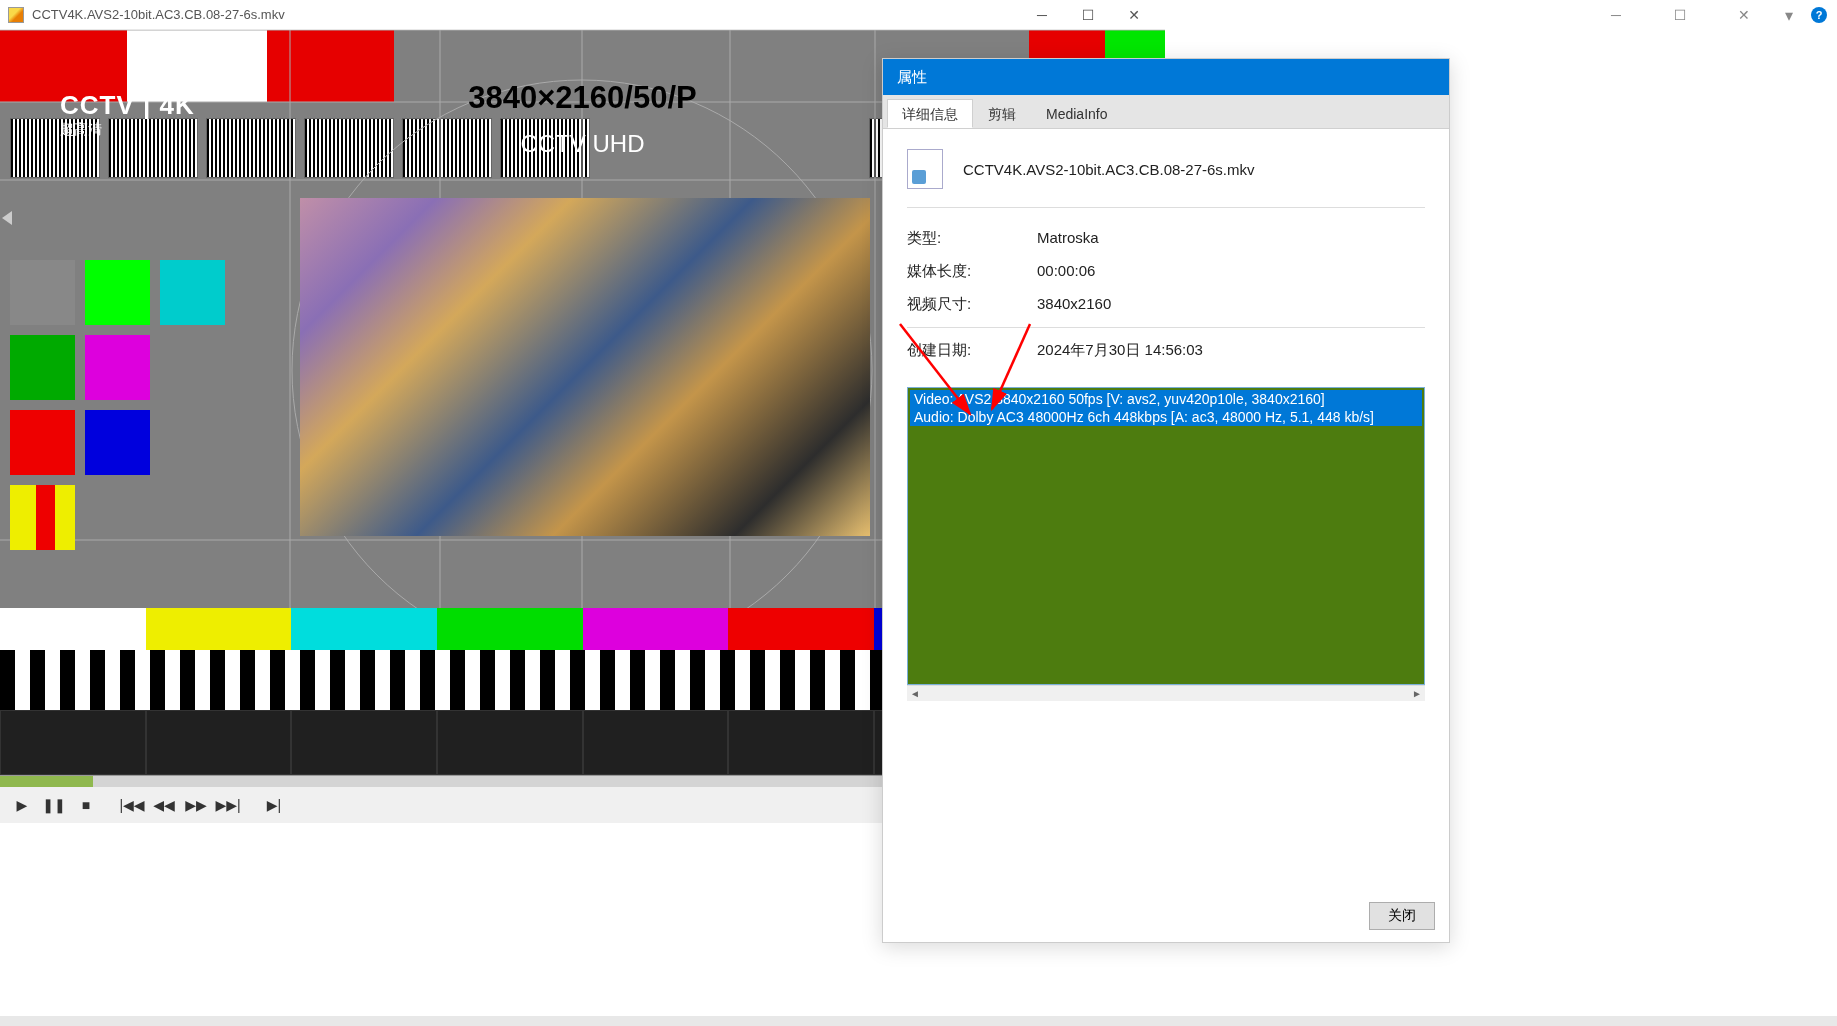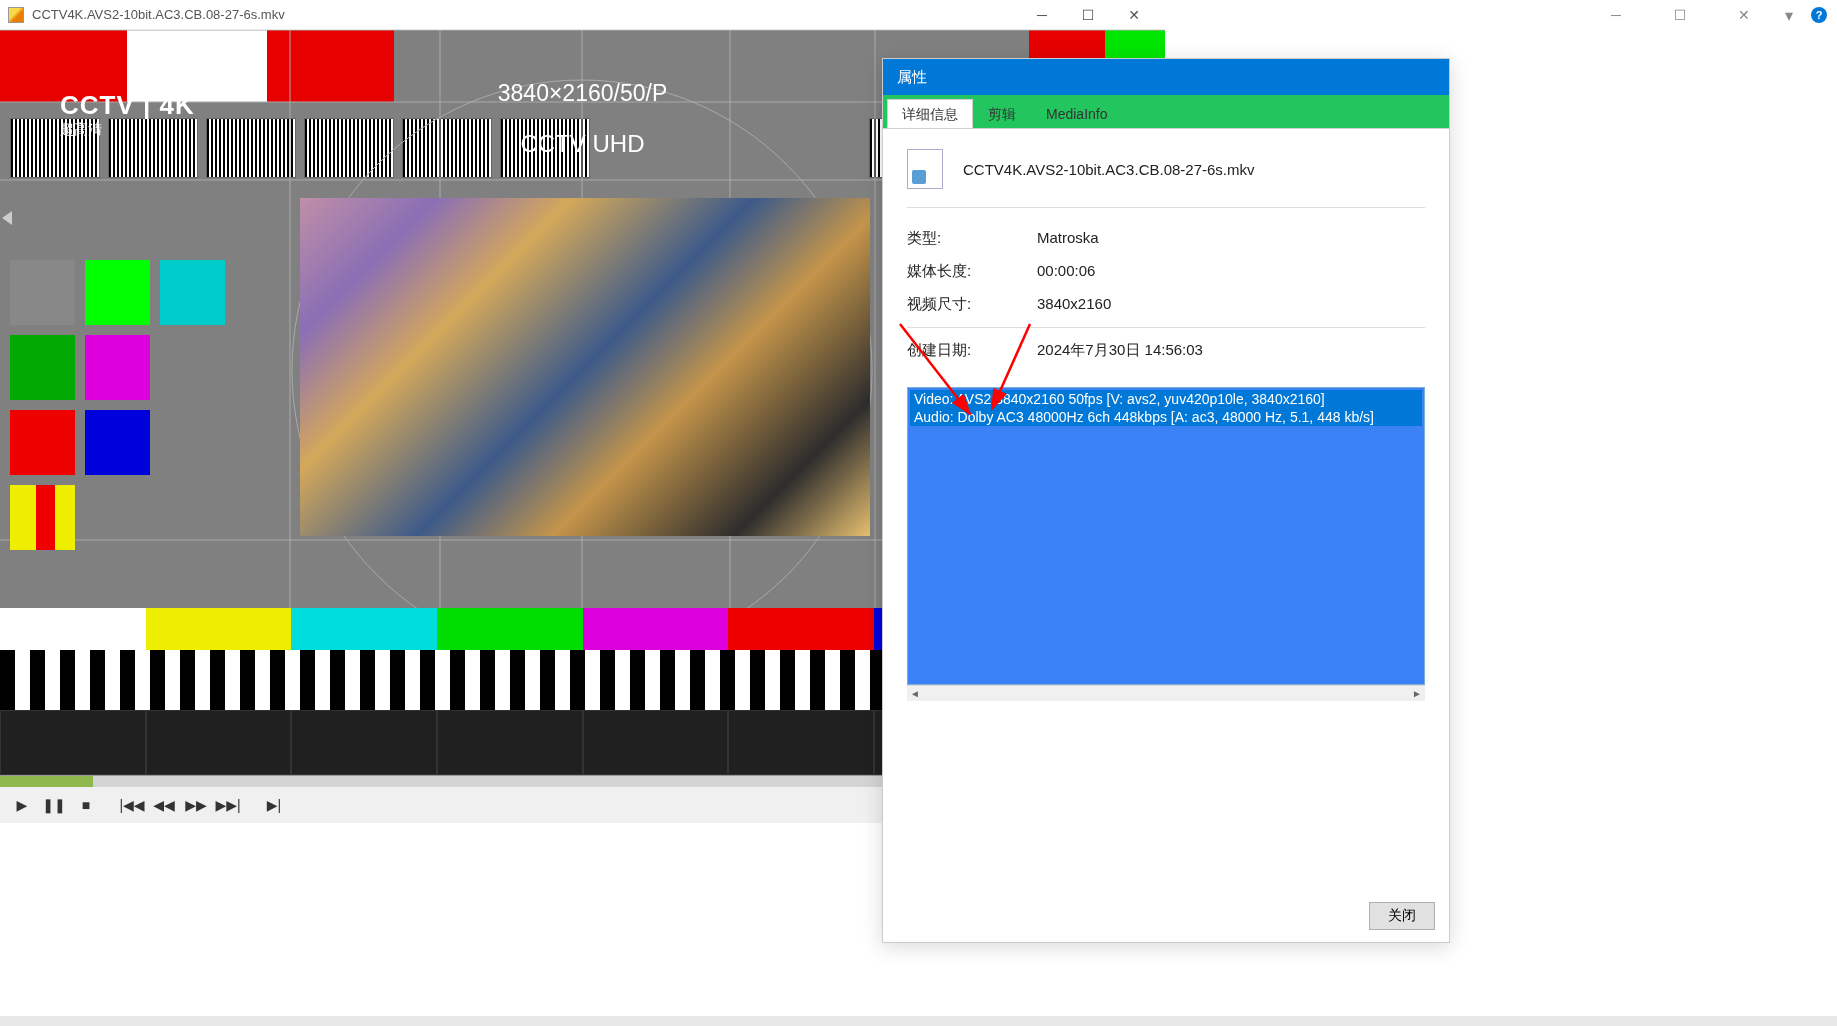--- a/index.html
+++ b/index.html
@@ -12,52 +12,52 @@
 .menubar{height:28px;background:#fff;display:flex;align-items:center;padding:0 4px;font-size:14px;color:#333}
 .menu-item{padding:4px 8px}
 .player-area{position:relative;width:1165px;height:745px;background:#333;overflow:hidden}
 .video-frame{position:absolute;inset:0;background:#808080}
 .top-bar{position:absolute;top:0;left:0;right:0;height:72px;display:flex}
 .red-bar{background:#e60000;flex:1}
 .white-bar{background:#fff;width:140px}
 .green-block{background:#00e600;width:60px}
 .grid-overlay{position:absolute;inset:0}
 .grid-overlay svg{width:100%;height:100%}
-.info-text1{position:absolute;top:50px;left:50%;transform:translateX(-50%);color:#ffffff;font-size:23px;font-weight:400}
+.info-text1{position:absolute;top:50px;left:50%;transform:translateX(-50%);color:#000000;font-size:31px;font-weight:700}
 .info-text2{position:absolute;top:100px;left:50%;transform:translateX(-50%);color:#fff;font-size:24px;font-weight:500}
 .logo{position:absolute;top:60px;left:60px;color:#fff;font-size:14px}
 .logo-main{font-size:26px;font-weight:bold;letter-spacing:1px}
 .swatch-grid{position:absolute;top:230px;left:10px;display:grid;grid-template-columns:repeat(3,65px);gap:10px}
 .swatch{width:65px;height:65px}
 .center-img{position:absolute;top:168px;left:300px;width:570px;height:338px;background:linear-gradient(135deg,#c08fa8 0%,#8a6fb5 15%,#d4a85a 30%,#3d5a8a 50%,#c4954a 65%,#2d2d2d 85%,#e8c070 100%)}
 .color-bars-row{position:absolute;bottom:125px;left:0;right:0;height:42px;display:flex}
 .cbar{flex:1}
 .bottom-checker{position:absolute;bottom:65px;left:0;right:0;height:60px;background:repeating-linear-gradient(90deg,#000 0 15px,#fff 15px 30px)}
 .bottom-dark{position:absolute;bottom:0;left:0;right:0;height:65px;background:#202020;display:flex}
 .bottom-dark div{flex:1;border:1px solid #333}
 .seekbar{width:1165px;height:12px;background:#d4d4d4;border-top:1px solid #999}
 .seek-progress{height:100%;width:8%;background:#8fb84e}
 .controls{width:1165px;height:36px;background:#f0f0f0;display:flex;align-items:center;padding:0 8px;gap:4px}
 .ctrl-btn{width:28px;height:28px;display:flex;align-items:center;justify-content:center;font-size:14px;color:#333;border:1px solid transparent}
 .statusbar{width:1165px;height:22px;background:#202020;color:#ddd;display:flex;align-items:center;padding:0 12px;font-size:13px}
 .status-time{margin-left:auto;color:#aaa;font-size:12px}
 .prop-window{position:absolute;top:58px;left:882px;width:568px;height:885px;background:#fff;border:1px solid #ccc;box-shadow:0 4px 20px rgba(0,0,0,.15)}
 .prop-title{height:36px;background:#0078d7;color:#fff;display:flex;align-items:center;padding:0 14px;font-size:15px}
-.prop-tabs{height:34px;display:flex;border-bottom:1px solid #d0d0d0;background:#22c55e;padding:0 4px}
+.prop-tabs{height:34px;display:flex;border-bottom:1px solid #d0d0d0;background:#e5e5e5;padding:0 4px}
 .ptab{padding:6px 14px;font-size:14px;color:#333;border:1px solid transparent;margin-top:4px}
 .ptab.active{background:#fff;border:1px solid #d0d0d0;border-bottom-color:#fff}
 .prop-body{padding:20px 24px}
 .file-row{display:flex;align-items:center;gap:20px;padding-bottom:18px;border-bottom:1px solid #ddd;margin-bottom:14px}
 .file-icon{width:36px;height:40px;background:#fff;border:1px solid #aac;position:relative}
 .file-icon::before{content:"";position:absolute;bottom:4px;left:4px;width:14px;height:14px;background:#5a9ed6;border-radius:2px}
 .file-name{font-size:15px;color:#222}
 .meta-row{display:flex;padding:7px 0;font-size:15px;color:#222}
 .meta-label{width:130px}
 .meta-divider{border-top:1px solid #ddd;margin:6px 0}
-.stream-box{margin-top:20px;border:1px solid #7aafd8;background:#3b82f6;height:298px;padding:2px;font-size:14px;color:#fff;position:relative;overflow:auto}
+.stream-box{margin-top:20px;border:1px solid #7aafd8;background:#4d7c0f;height:298px;padding:2px;font-size:14px;color:#fff;position:relative;overflow:auto}
 .stream-line{background:#0078d7;padding:1px 4px;white-space:nowrap}
 .arrows{position:absolute;top:314px;left:880px;pointer-events:none}
 .prop-buttons{position:absolute;bottom:12px;right:14px}
 .close-btn{padding:4px 18px;font-size:14px;border:1px solid #adadad;background:#e1e1e1}
 .top-right-row{position:absolute;top:0;right:0;height:30px;display:flex;align-items:center;gap:18px;padding:0 10px}
 .top-right-row .win-btn{color:#888}
 .help-icon{width:16px;height:16px;background:#0078d7;color:#fff;border-radius:50%;display:flex;align-items:center;justify-content:center;font-size:11px;font-weight:bold}
 .bottom-taskbar{position:absolute;bottom:0;left:0;right:0;height:10px;background:#e8e8e8}
 .scrollbar-h{height:16px;background:#f0f0f0;border-top:1px solid #ddd;display:flex;align-items:center}
 .scroll-arrow{width:16px;height:16px;display:flex;align-items:center;justify-content:center;color:#666;font-size:10px}

